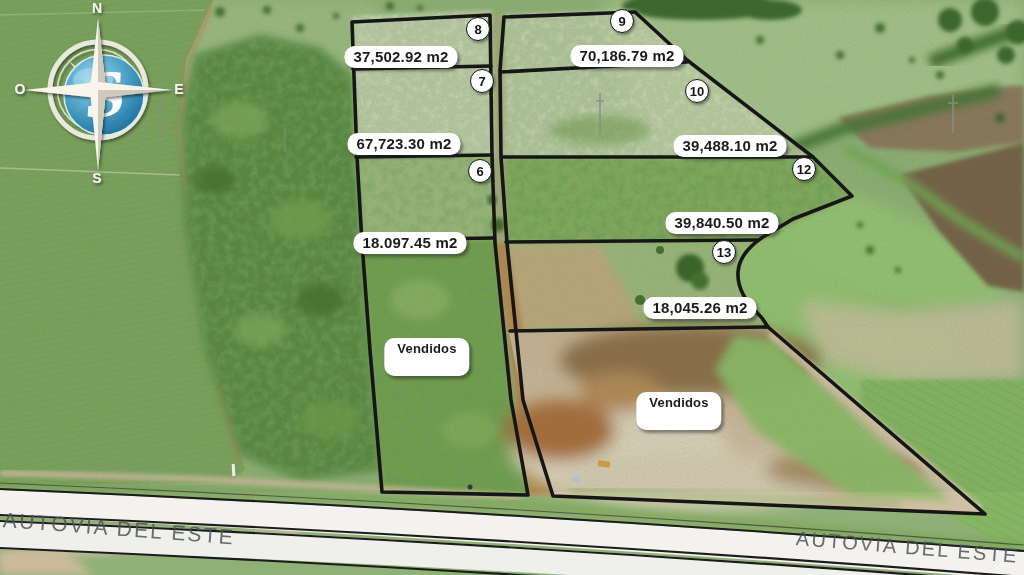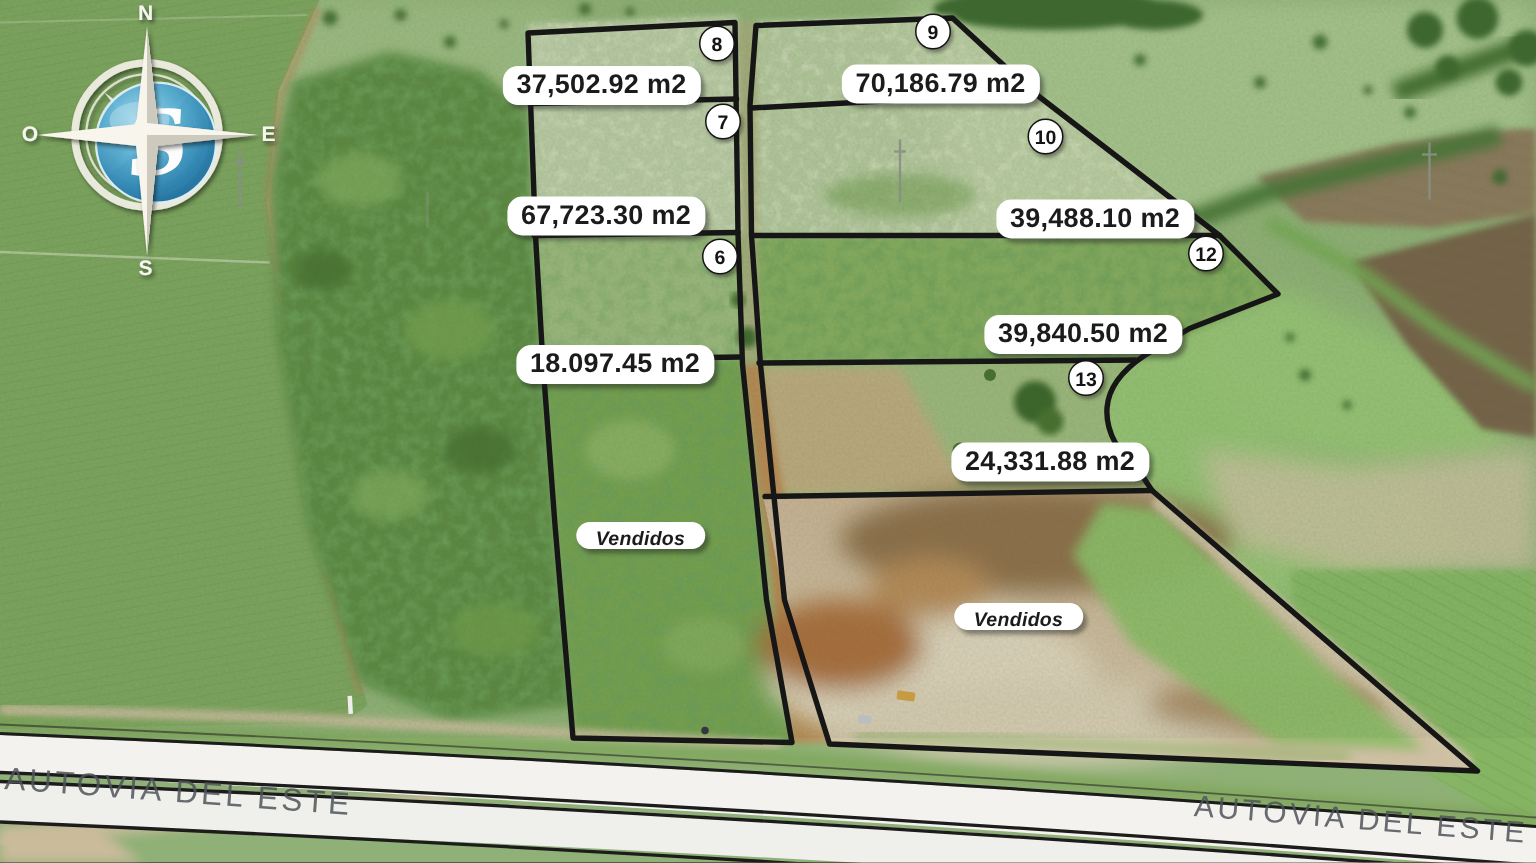--- a/index.html
+++ b/index.html
@@ -10,24 +10,24 @@
   .badge{
     position:absolute;width:22px;height:22px;border-radius:50%;
     background:#fff;border:1.7px solid #141414;color:#141414;
     display:flex;align-items:center;justify-content:center;
     font-size:13px;font-weight:bold;transform:translate(-50%,-50%);
     box-shadow:1.5px 2px 2.5px rgba(20,20,20,.4);
   }
   .pill{
     position:absolute;transform:translate(-50%,-50%);
     background:#fff;border-radius:10px;padding:2px 9px 3px 9px;
-    font-size:18px;font-weight:bold;color:#1b1b1b;letter-spacing:.2px;
+    font-size:15px;font-weight:bold;color:#1b1b1b;letter-spacing:.2px;
     white-space:nowrap;box-shadow:2.5px 3px 3px rgba(30,30,30,.45);
   }
-  .pill.sold{padding:3px 13px 0 13px;font-size:13px;font-style:italic;}
+  .pill.sold{padding:3px 13px 20px 13px;font-size:13px;}
   .roadlabel{
     position:absolute;color:rgba(78,83,88,.85);font-size:21px;
     letter-spacing:2.2px;white-space:nowrap;transform-origin:left top;
   }
   .roadlabel.left{left:4px;top:508px;transform:rotate(4.3deg);}
   .roadlabel.right{left:797px;top:527px;font-size:20px;transform:rotate(4.6deg);}
 </style>
 </head>
 <body>
 
@@ -326,21 +326,21 @@
     <div class="badge" style="left:724px;top:252px">
         <span>13</span>
       </div>
 
     <div class="pill" style="left:401px;top:57px">37,502.92 m2</div>
     <div class="pill" style="left:627px;top:56px">70,186.79 m2</div>
     <div class="pill" style="left:404px;top:144px">67,723.30 m2</div>
     <div class="pill" style="left:730px;top:146px">39,488.10 m2</div>
     <div class="pill" style="left:410px;top:243px">18.097.45 m2</div>
     <div class="pill" style="left:722px;top:223px">39,840.50 m2</div>
-    <div class="pill" style="left:700px;top:308px">24,331.88 m2</div>
+    <div class="pill" style="left:700px;top:308px">18,045.26 m2</div>
 
     <div class="pill sold" style="left:427px;top:357px">Vendidos</div>
     <div class="pill sold" style="left:679px;top:411px">Vendidos</div>
 
     <div class="roadlabel left">AUTOVIA DEL ESTE</div>
     <div class="roadlabel right">AUTOVIA DEL ESTE</div>
   </div>
 </div>
 
 </body></html>

